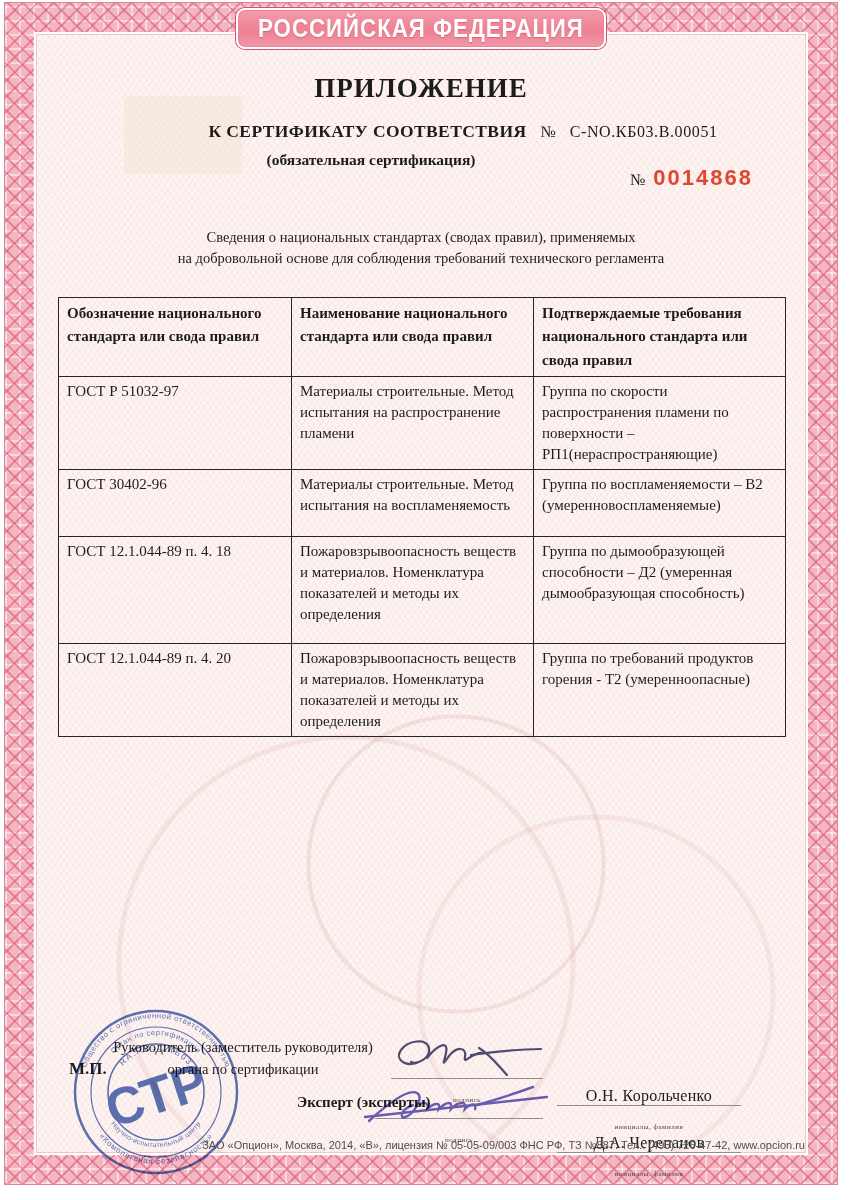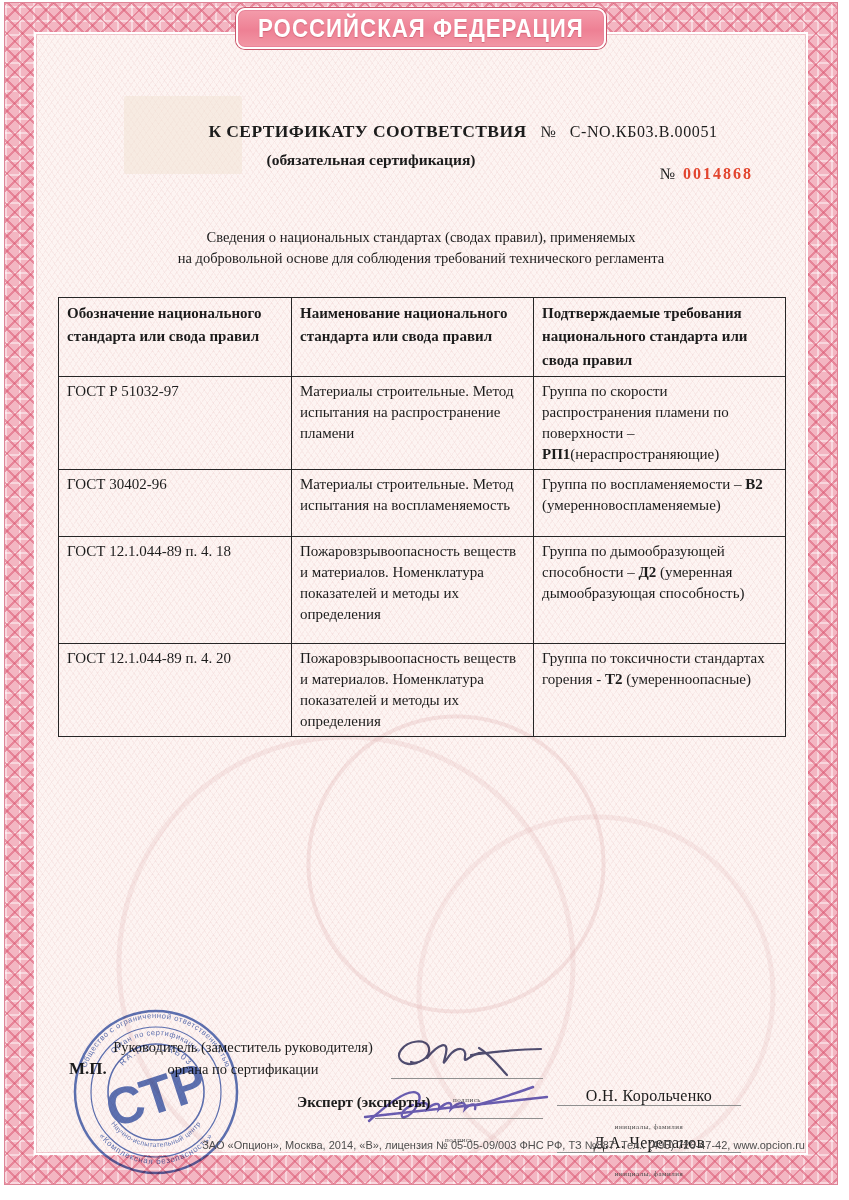--- a/index.html
+++ b/index.html
@@ -44,37 +44,37 @@
        font-size:27px;font-weight:bold;letter-spacing:1px;}
   .subtitle-row{position:absolute;top:118px;left:0;right:0;display:flex;
        justify-content:center;align-items:baseline;gap:14px;transform:translateX(42px);}
   .subtitle{font-size:17.5px;font-weight:bold;letter-spacing:.4px;}
   .no-sign{font-size:16px;}
   .cert-no{font-size:16px;letter-spacing:.6px;}
   .cert-type{position:absolute;top:148px;left:0;right:0;text-align:center;
        transform:translateX(-50px);font-size:15.5px;font-weight:bold;}
   .blank-no{position:absolute;top:162px;right:84px;display:flex;align-items:baseline;gap:8px;}
   .blank-no .sign{font-size:16px;}
-  .blank-no .num{font-family:Liberation Serif, serif;font-size:16px;font-weight:bold;
+  .blank-no .num{font-family:Liberation Sans, sans-serif;font-size:22px;font-weight:bold;
        color:#e2452f;letter-spacing:2px;}
 
   
   .intro{position:absolute;top:224px;left:0;right:0;text-align:center;
        font-size:14.5px;line-height:1.45;font-family:Liberation Serif, serif;}
 
   
   table.std{position:absolute;left:53px;top:294px;width:727px;border-collapse:collapse;
        table-layout:fixed;font-size:15px;}
   table.std th, table.std td{border:1.5px solid #262626;vertical-align:top;
        padding:4px 8px 4px 8px;text-align:left;font-weight:normal;}
   table.std th{font-weight:bold;line-height:1.55;height:56px;}
   table.std td{line-height:1.4;}
   tr.r1 td{height:76px;} tr.r2 td{height:58px;} tr.r3 td{height:98px;} tr.r4 td{height:80px;}
   .c1{width:233px;} .c2{width:242px;} .c3{width:252px;}
-  td b{font-weight:bold;}
+  td b{font-weight:normal;}
 
   
   .role-head{position:absolute;left:86px;top:1034px;width:304px;text-align:center;
        font-size:14.5px;font-weight:normal;line-height:1.5;}
   .mp{position:absolute;left:64px;top:1056px;font-size:17px;font-weight:bold;}
   .role-expert{position:absolute;left:292px;top:1091px;font-size:15px;font-weight:bold;}
 
   .sigbox{position:absolute;text-align:center;}
   .sigline{border-bottom:1.2px solid #8f8f8f;height:100%;}
   .caption{font-size:7px;color:#4a4a4a;letter-spacing:.5px;margin-top:17px;}
@@ -99,20 +99,21 @@
 
 <div class="doc">
   <div class="inner">
     <div class="wm-square"></div>
   </div>
 
   <div class="banner">
     <span>РОССИЙСКАЯ ФЕДЕРАЦИЯ</span>
   </div>
 
+  <div class="title">ПРИЛОЖЕНИЕ</div>
 
   <div class="subtitle-row">
     <span class="subtitle">К СЕРТИФИКАТУ СООТВЕТСТВИЯ</span>
     <span class="no-sign">№</span>
     <span class="cert-no">С-NO.КБ03.В.00051</span>
   </div>
 
   <div class="cert-type">(обязательная сертификация)</div>
 
   <div class="blank-no">
@@ -150,21 +151,21 @@
         <td><span>Группа по воспламеняемости – </span><b>В2</b><span> (умеренновоспламеняемые)</span></td>
       </tr>
       <tr class="r3">
         <td>ГОСТ 12.1.044-89 п. 4. 18</td>
         <td>Пожаровзрывоопасность веществ и материалов. Номенклатура показателей и методы их определения</td>
         <td><span>Группа по дымообразующей способности – </span><b>Д2</b><span> (умеренная дымообразующая способность)</span></td>
       </tr>
       <tr class="r4">
         <td>ГОСТ 12.1.044-89 п. 4. 20</td>
         <td>Пожаровзрывоопасность веществ и материалов. Номенклатура показателей и методы их определения</td>
-        <td><span>Группа по токсичности стандартах горения -  </span><b>Т2</b><span> (умеренноопасные)</span></td>
+        <td><span>Группа по требований продуктов горения -  </span><b>Т2</b><span> (умеренноопасные)</span></td>
       </tr>
     </tbody>
   </table>
 
   <div class="role-head">
     <div>Руководитель (заместитель руководителя)</div>
     <div>органа по сертификации</div>
   </div>
   <div class="mp">М.П.</div>
   <div class="role-expert">Эксперт (эксперты)</div>

